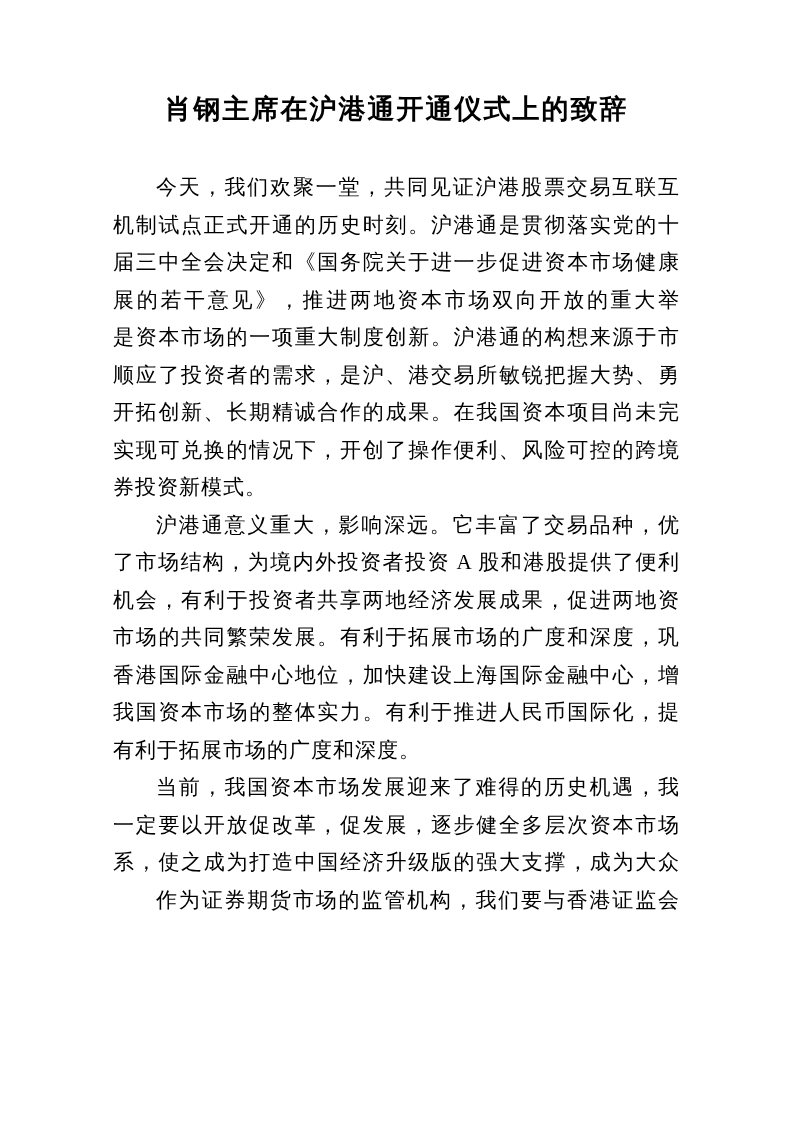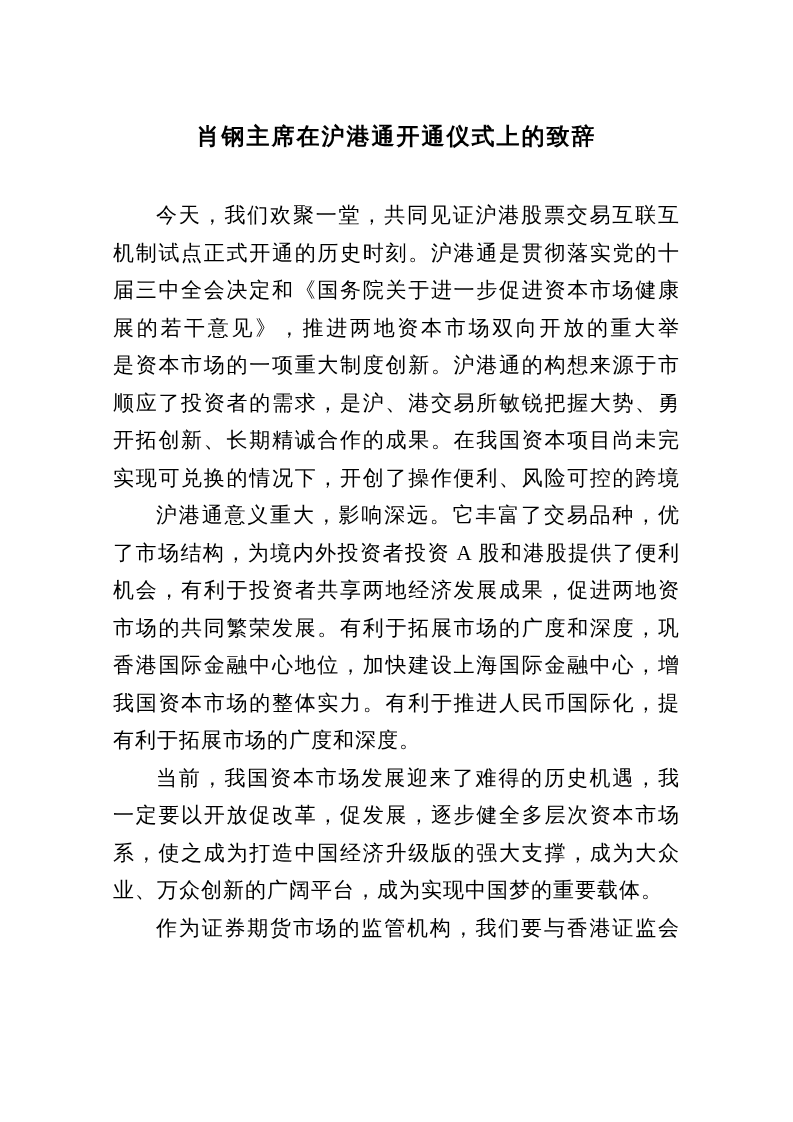--- a/index.html
+++ b/index.html
@@ -12,23 +12,23 @@
     width: 793px;
     height: 1122px;
     background: #ffffff;
     color: #000000;
     font-family: "Liberation Serif", "DejaVu Serif", serif;
     overflow: hidden;
     box-sizing: border-box;
   }
   .title {
     margin: 0;
-    padding-top: 117px;
+    padding-top: 89px;
     text-align: center;
-    font-size: 23px;
+    font-size: 27px;
     font-weight: bold;
     letter-spacing: 2px;
     line-height: 40px;
     white-space: nowrap;
   }
   .content {
     margin-left: 113px;
     margin-top: 40px;
     width: 567px;
   }
@@ -61,33 +61,33 @@
   <div class="content" id="content">
       <div class="paragraph">
         <div class="line first">今天，我们欢聚一堂，共同见证沪港股票交易互联互通</div>
         <div class="line">机制试点正式开通的历史时刻。沪港通是贯彻落实党的十八</div>
         <div class="line">届三中全会决定和《国务院关于进一步促进资本市场健康发</div>
         <div class="line">展的若干意见》，推进两地资本市场双向开放的重大举措，</div>
         <div class="line">是资本市场的一项重大制度创新。沪港通的构想来源于市场，</div>
         <div class="line">顺应了投资者的需求，是沪、港交易所敏锐把握大势、勇于</div>
         <div class="line">开拓创新、长期精诚合作的成果。在我国资本项目尚未完全</div>
         <div class="line">实现可兑换的情况下，开创了操作便利、风险可控的跨境证</div>
+        <div class="line last">券投资新模式。</div>
       </div>
       <div class="paragraph">
         <div class="line first">沪港通意义重大，影响深远。它丰富了交易品种，优化</div>
         <div class="line">了市场结构，为境内外投资者投资 A 股和港股提供了便利和</div>
         <div class="line">机会，有利于投资者共享两地经济发展成果，促进两地资本</div>
         <div class="line">市场的共同繁荣发展。有利于拓展市场的广度和深度，巩固</div>
         <div class="line">香港国际金融中心地位，加快建设上海国际金融中心，增强</div>
         <div class="line">我国资本市场的整体实力。有利于推进人民币国际化，提高</div>
         <div class="line last">有利于拓展市场的广度和深度。</div>
       </div>
       <div class="paragraph">
         <div class="line first">当前，我国资本市场发展迎来了难得的历史机遇，我们</div>
         <div class="line">一定要以开放促改革，促发展，逐步健全多层次资本市场体</div>
         <div class="line">系，使之成为打造中国经济升级版的强大支撑，成为大众创</div>
-        <div class="line last">业、万众创新的广阔平台，成为实现中国梦的重要载体。</div>
       </div>
       <div class="paragraph">
         <div class="line first">作为证券期货市场的监管机构，我们要与香港证监会密</div>
       </div>
     </div>
 </div>
 
 </body></html>

